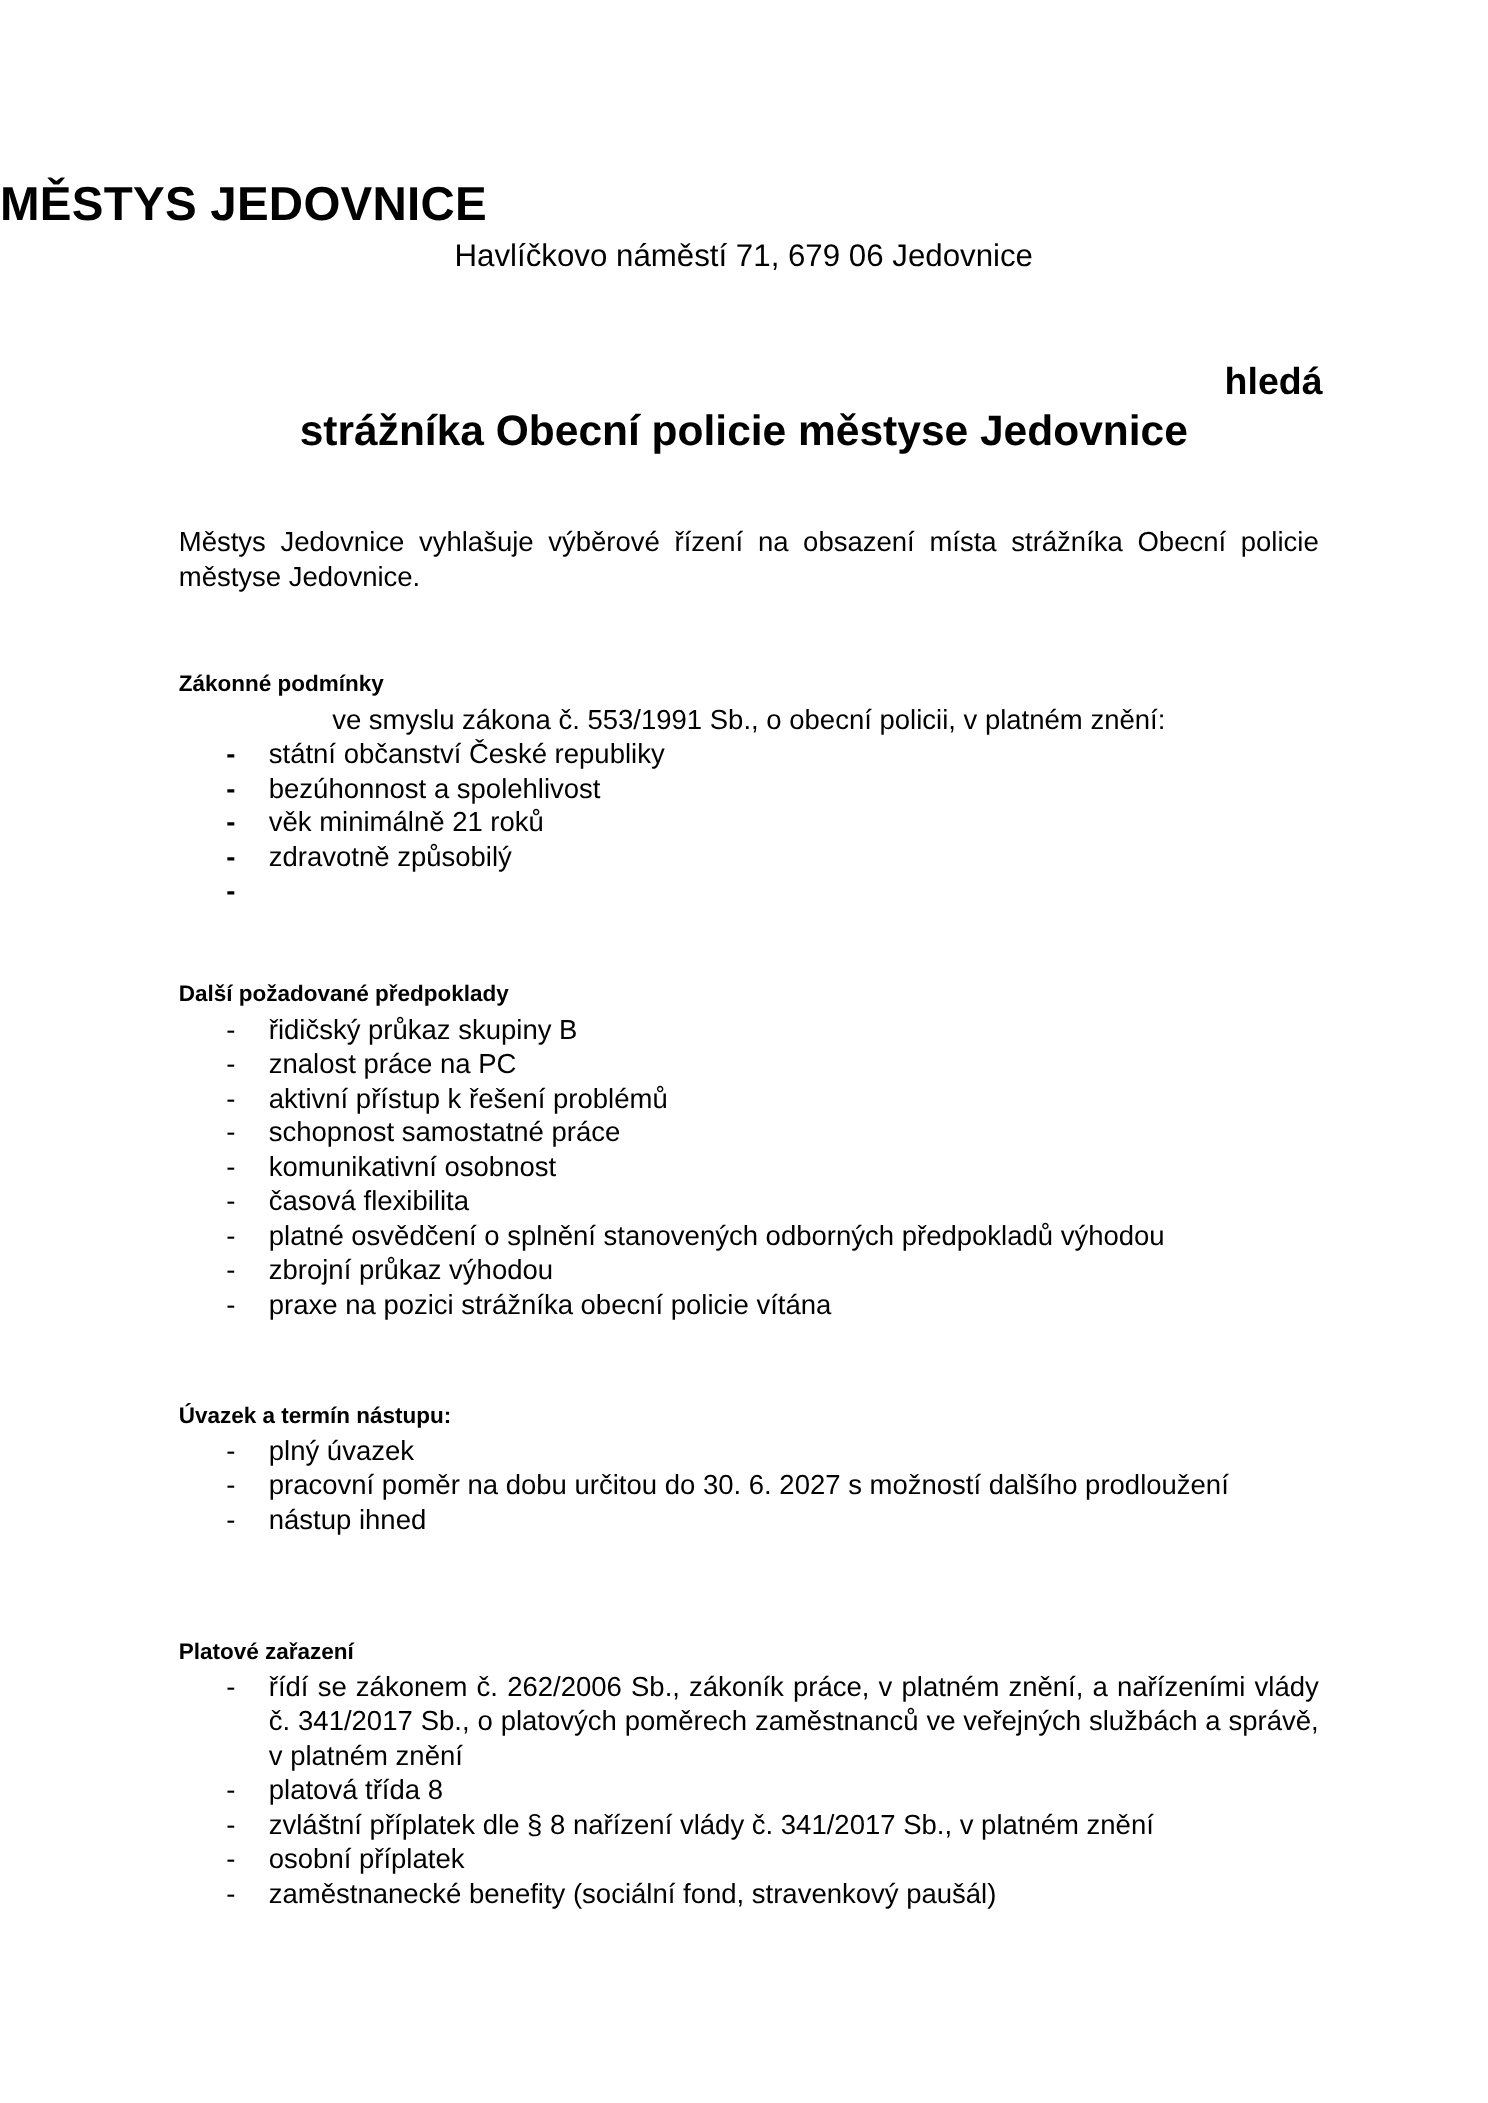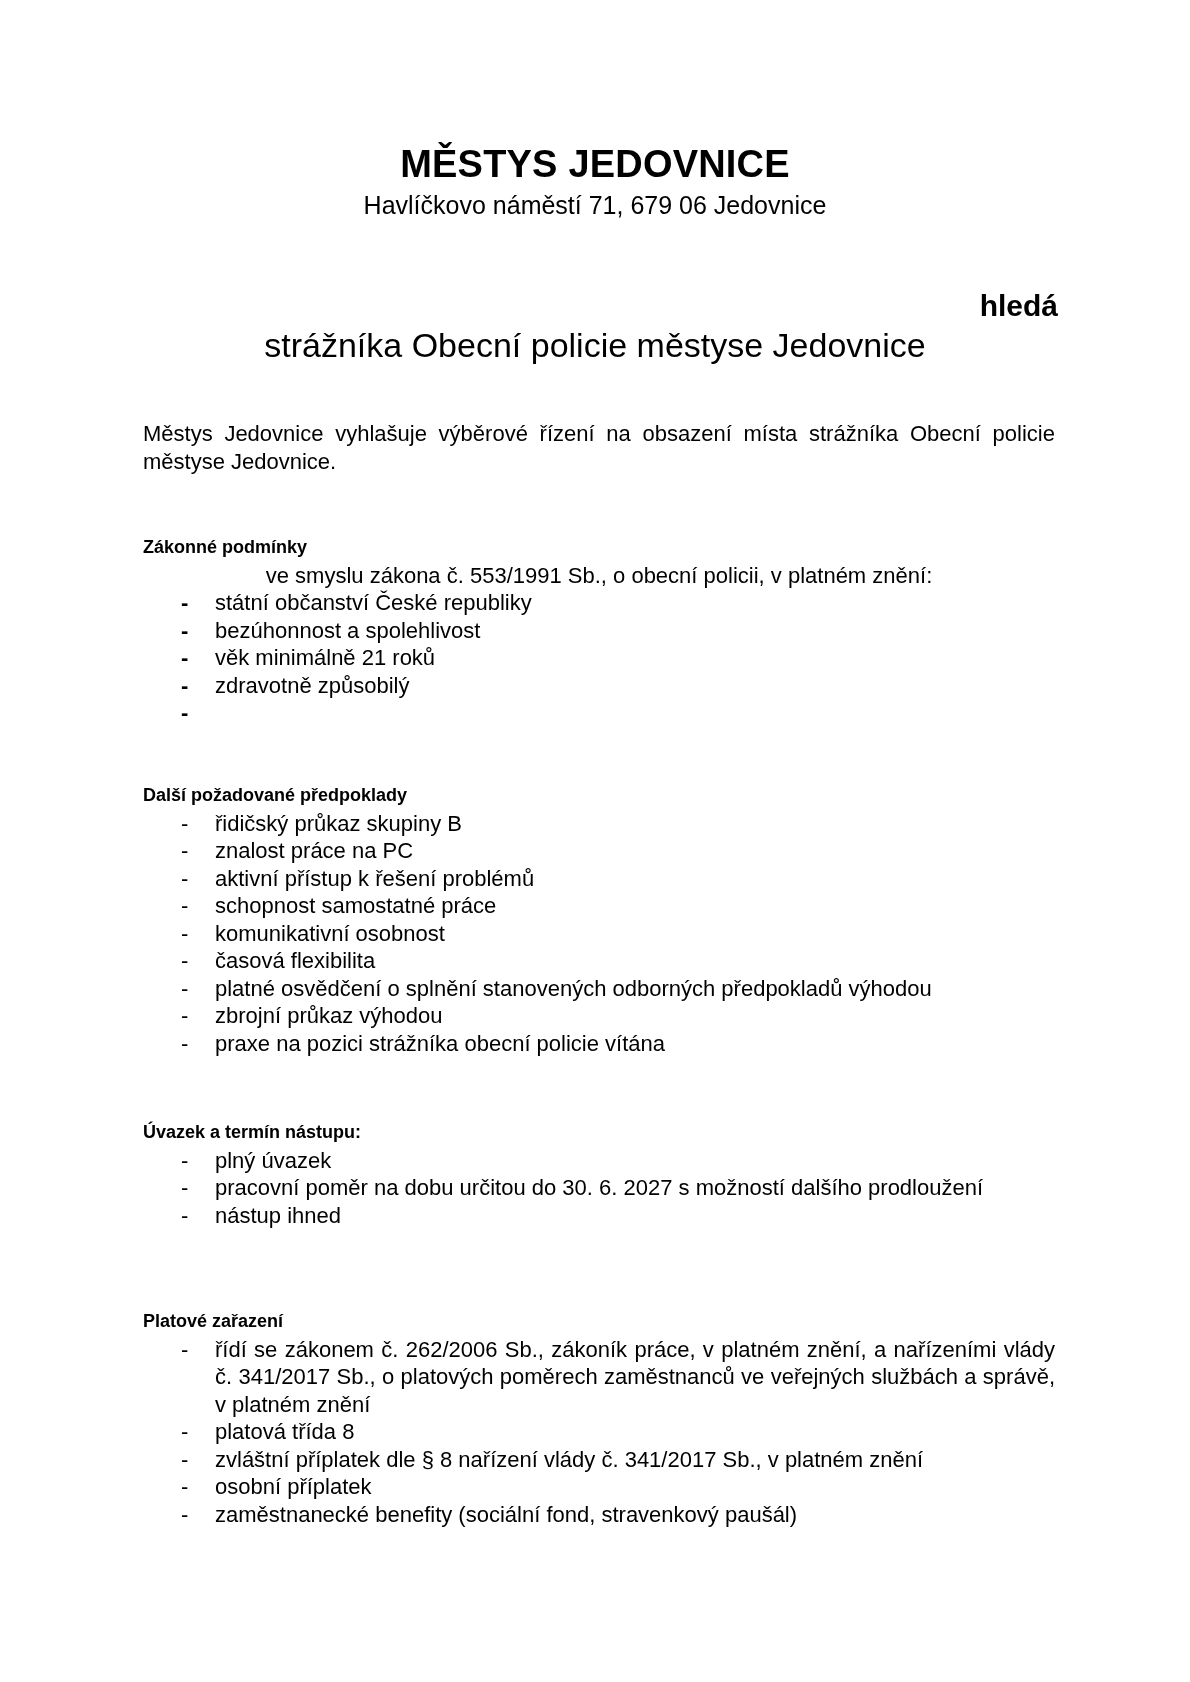--- a/index.html
+++ b/index.html
@@ -2,34 +2,34 @@
 <html><head>
   <meta charset="utf-8">
   <style>
     html, body { margin: 0; padding: 0; background: #ffffff; }
     body {
       width: 1190px; height: 1682px; position: relative; overflow: hidden;
       font-family: "Liberation Sans", sans-serif; color: #000;
     }
     .page { position: absolute; left: 0; top: 0; width: 1190px; height: 1682px; }
     .title {
-      position: absolute; top: 142px; left: 0; width: 1190px; text-align: center;
+      position: absolute; top: 142px; left: 0; width: 1190px; 
       font-weight: bold; font-size: 38px; line-height: 44px; letter-spacing: 0.2px;
     }
     .address {
       position: absolute; top: 190px; left: 0; width: 1190px; text-align: center;
       font-size: 25px; line-height: 30px;
     }
     .hleda {
       position: absolute; top: 288px; left: 0; width: 1058px; text-align: right;
       font-weight: bold; font-size: 30px; line-height: 36px;
     }
     .position {
       position: absolute; top: 325px; left: 0; width: 1190px; text-align: center;
-      font-weight: normal; font-size: 34px; line-height: 40px;
+      font-weight: bold; font-size: 34px; line-height: 40px;
     }
     .intro {
       position: absolute; top: 420px; left: 143px; width: 912px;
       font-size: 22px; line-height: 28px; text-align: justify; text-align-last: left;
     }
     .section { position: absolute; left: 143px; width: 912px; font-size: 22px; line-height: 27.5px; }
     .section h2 { margin: 0; font-size: 18px; font-weight: bold; line-height: 27.5px; }
     .section .sub { margin: 0; text-align: center; }
     .section ul { list-style: none; margin: 0; padding: 0; }
     .section li { position: relative; padding-left: 72px; text-align: justify; text-align-last: left; }

